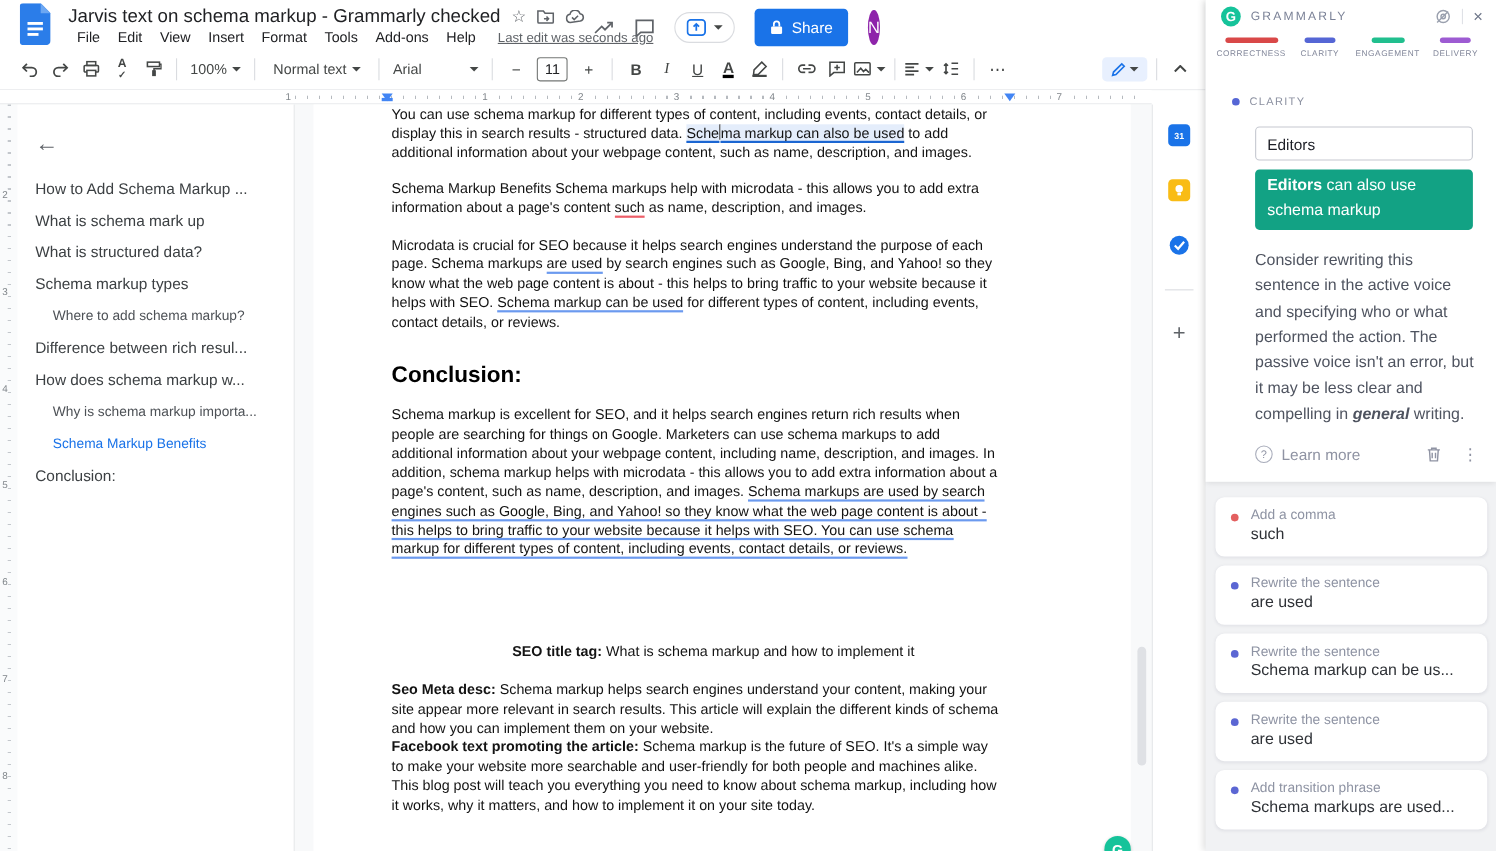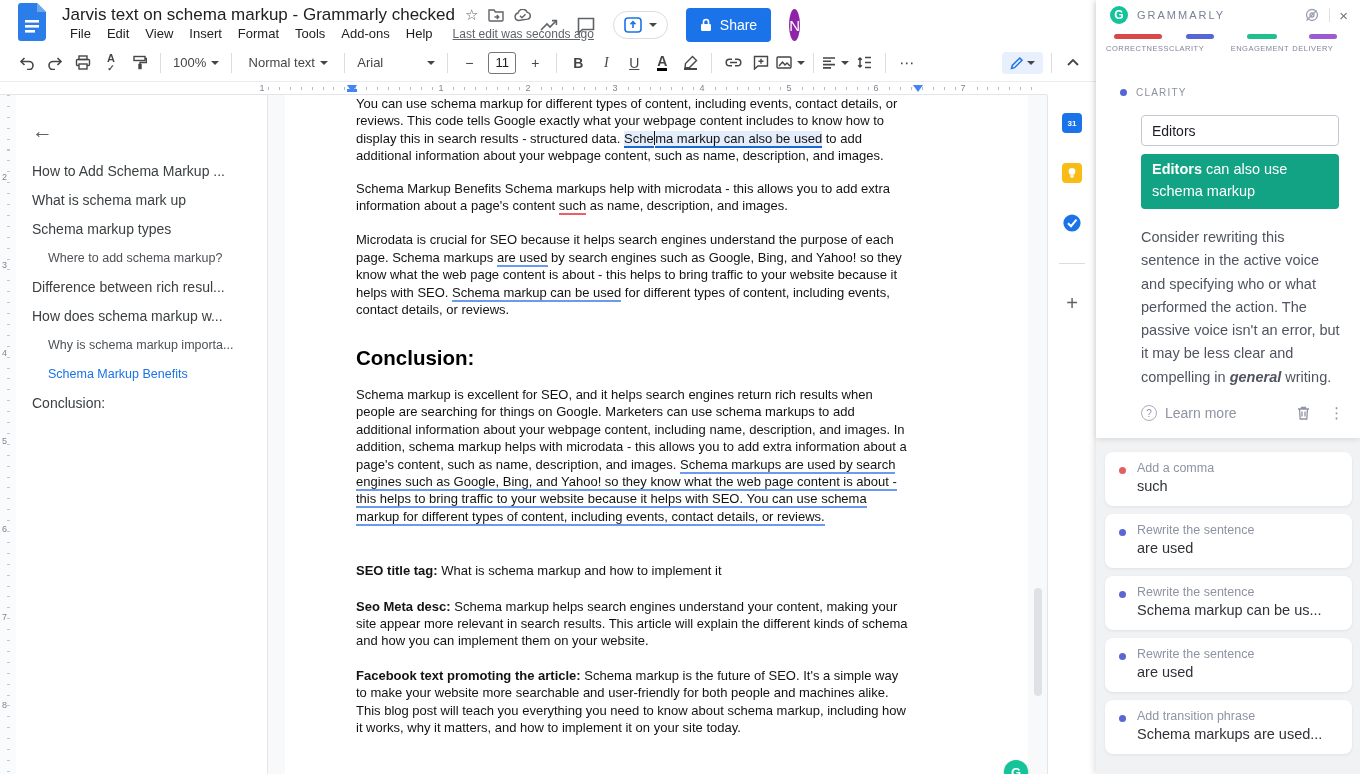--- a/index.html
+++ b/index.html
@@ -75,21 +75,21 @@
   
   .gram { position:absolute; left:1096px; top:0; width:264px; height:774px; background:#f1f2f4; box-shadow:-2px 0 6px rgba(0,0,0,.12); display:flex; flex-direction:column; font-family:"Liberation Sans",sans-serif; }
   .gram-top { background:#fff; box-shadow:0 2px 5px rgba(0,0,0,.09); padding-bottom:16px; position:relative; z-index:2; }
   .gram-head { display:flex; align-items:center; padding:6px 12px 2px 14px; }
   .g-logo { width:18px; height:18px; border-radius:50%; background:#15c39a; color:#fff; font-size:12px; font-weight:bold; display:flex; align-items:center; justify-content:center; }
   .g-brand { font-size:11px; letter-spacing:2px; color:#7a8196; margin-left:9px; flex:1; }
   .g-head-ic { color:#9aa0ae; cursor:pointer; display:flex; align-items:center; }
   .g-head-sep { width:1px; height:14px; background:#dfe1e6; margin:0 9px; }
   .g-close { font-size:15px; color:#6d7588; cursor:pointer; }
   .g-tabs { display:flex; padding:8px 6px 0 10px; }
-  .g-tab { flex:1; text-align:left; cursor:pointer; }
+  .g-tab { flex:1; text-align:center; cursor:pointer; }
   .g-tab-bar { height:5px; border-radius:2.5px; margin:0 auto 5px; }
   .g-tab-label { font-size:7.5px; letter-spacing:.5px; color:#82879a; }
   .g-cat-row { display:flex; align-items:center; gap:9px; margin:34px 0 0 24px; }
   .g-dot { width:7px; height:7px; border-radius:50%; flex:none; }
   .g-cat-label { font-size:10px; letter-spacing:1.2px; color:#8b90a0; }
   .g-input { display:block; width:198px; margin:17px 0 0 45px; height:31px; border:1px solid #c5c8d0; border-radius:4px; padding:0 10px; font-size:14px; color:#1c1e26; font-family:"Liberation Sans",sans-serif; }
   .g-green { width:198px; margin:8px 0 0 45px; background:#12a284; border-radius:4px; color:#fff; font-size:14.5px; line-height:21.5px; padding:5px 11px 7px; cursor:pointer; }
   .g-desc { width:200px; margin:17px 12px 0 45px; font-size:14.5px; line-height:23.3px; color:#4f5460; }
   .g-desc .seg-bi { font-weight:bold; font-style:italic; }
   .g-foot { display:flex; align-items:center; margin:15px 16px 0 45px; color:#8f93a3; }
@@ -313,36 +313,36 @@
         <span class="v-num" style="top: 517px;">7</span>
         <span class="v-num" style="top: 605px;">8</span>
       </div>
   </div>
 
   <aside class="outline">
     <span class="back-arrow">←</span>
     <div id="outline-items">
         <div class="outline-item lvl1">How to Add Schema Markup ...</div>
         <div class="outline-item lvl1">What is schema mark up</div>
+        <div class="outline-item lvl1">What is structured data?</div>
         <div class="outline-item lvl1">Schema markup types</div>
         <div class="outline-item lvl2">Where to add schema markup?</div>
         <div class="outline-item lvl1">Difference between rich resul...</div>
         <div class="outline-item lvl1">How does schema markup w...</div>
         <div class="outline-item lvl2">Why is schema markup importa...</div>
         <div class="outline-item lvl2 active">Schema Markup Benefits</div>
         <div class="outline-item lvl1">Conclusion:</div>
       </div>
   </aside>
 
   <main class="canvas">
     <div class="page">
       <div class="doc-text" id="doc-text">
           <div class="block" style="margin-top: 0px;">
             <div class="line"><span>You can use schema markup for different types of content, including events, contact details, or</span></div>
-            <div class="line"><span>reviews. This code tells Google exactly what your webpage content includes to know how to</span></div>
             <div class="line"><span>display this in search results - structured data. </span><span class="seg-hl">Sche</span><span class="doc-caret"></span><span class="seg-hl">ma markup can also be used</span><span> to add</span></div>
             <div class="line"><span>additional information about your webpage content, such as name, description, and images.</span></div>
           </div>
           <div class="block" style="margin-top: 15px;">
             <div class="line"><span>Schema Markup Benefits Schema markups help with microdata - this allows you to add extra</span></div>
             <div class="line"><span>information about a page's content </span><span class="seg-ur">such</span><span> as name, description, and images.</span></div>
           </div>
           <div class="block" style="margin-top: 17px;">
             <div class="line"><span>Microdata is crucial for SEO because it helps search engines understand the purpose of each</span></div>
             <div class="line"><span>page. Schema markups </span><span class="seg-ub">are used</span><span> by search engines such as Google, Bing, and Yahoo! so they</span></div>
@@ -356,29 +356,29 @@
           <div class="block" style="margin-top: 19px;">
             <div class="line"><span>Schema markup is excellent for SEO, and it helps search engines return rich results when</span></div>
             <div class="line"><span>people are searching for things on Google. Marketers can use schema markups to add</span></div>
             <div class="line"><span>additional information about your webpage content, including name, description, and images. In</span></div>
             <div class="line"><span>addition, schema markup helps with microdata - this allows you to add extra information about a</span></div>
             <div class="line"><span>page's content, such as name, description, and images. </span><span class="seg-ub">Schema markups are used by search</span></div>
             <div class="line"><span class="seg-ub">engines such as Google, Bing, and Yahoo! so they know what the web page content is about -</span></div>
             <div class="line"><span class="seg-ub">this helps to bring traffic to your website because it helps with SEO. You can use schema</span></div>
             <div class="line"><span class="seg-ub">markup for different types of content, including events, contact details, or reviews.</span></div>
           </div>
-          <div class="block" style="margin-top: 37px;">
+          <div class="block" style="margin-top: 75px; text-align: center;">
             <div class="line"><span class="seg-b">SEO title tag:</span><span> What is schema markup and how to implement it</span></div>
           </div>
           <div class="block" style="margin-top: 18px;">
             <div class="line"><span class="seg-b">Seo Meta desc:</span><span> Schema markup helps search engines understand your content, making your</span></div>
             <div class="line"><span>site appear more relevant in search results. This article will explain the different kinds of schema</span></div>
             <div class="line"><span>and how you can implement them on your website.</span></div>
           </div>
-          <div class="block" style="margin-top: 17px;">
+          <div class="block" style="">
             <div class="line"><span class="seg-b">Facebook text promoting the article:</span><span> Schema markup is the future of SEO. It's a simple way</span></div>
             <div class="line"><span>to make your website more searchable and user-friendly for both people and machines alike.</span></div>
             <div class="line"><span>This blog post will teach you everything you need to know about schema markup, including how</span></div>
             <div class="line"><span>it works, why it matters, and how to implement it on your site today.</span></div>
           </div>
         </div>
     </div>
     <div class="scroll-thumb"></div>
     <div class="g-float">G</div>
   </main>

